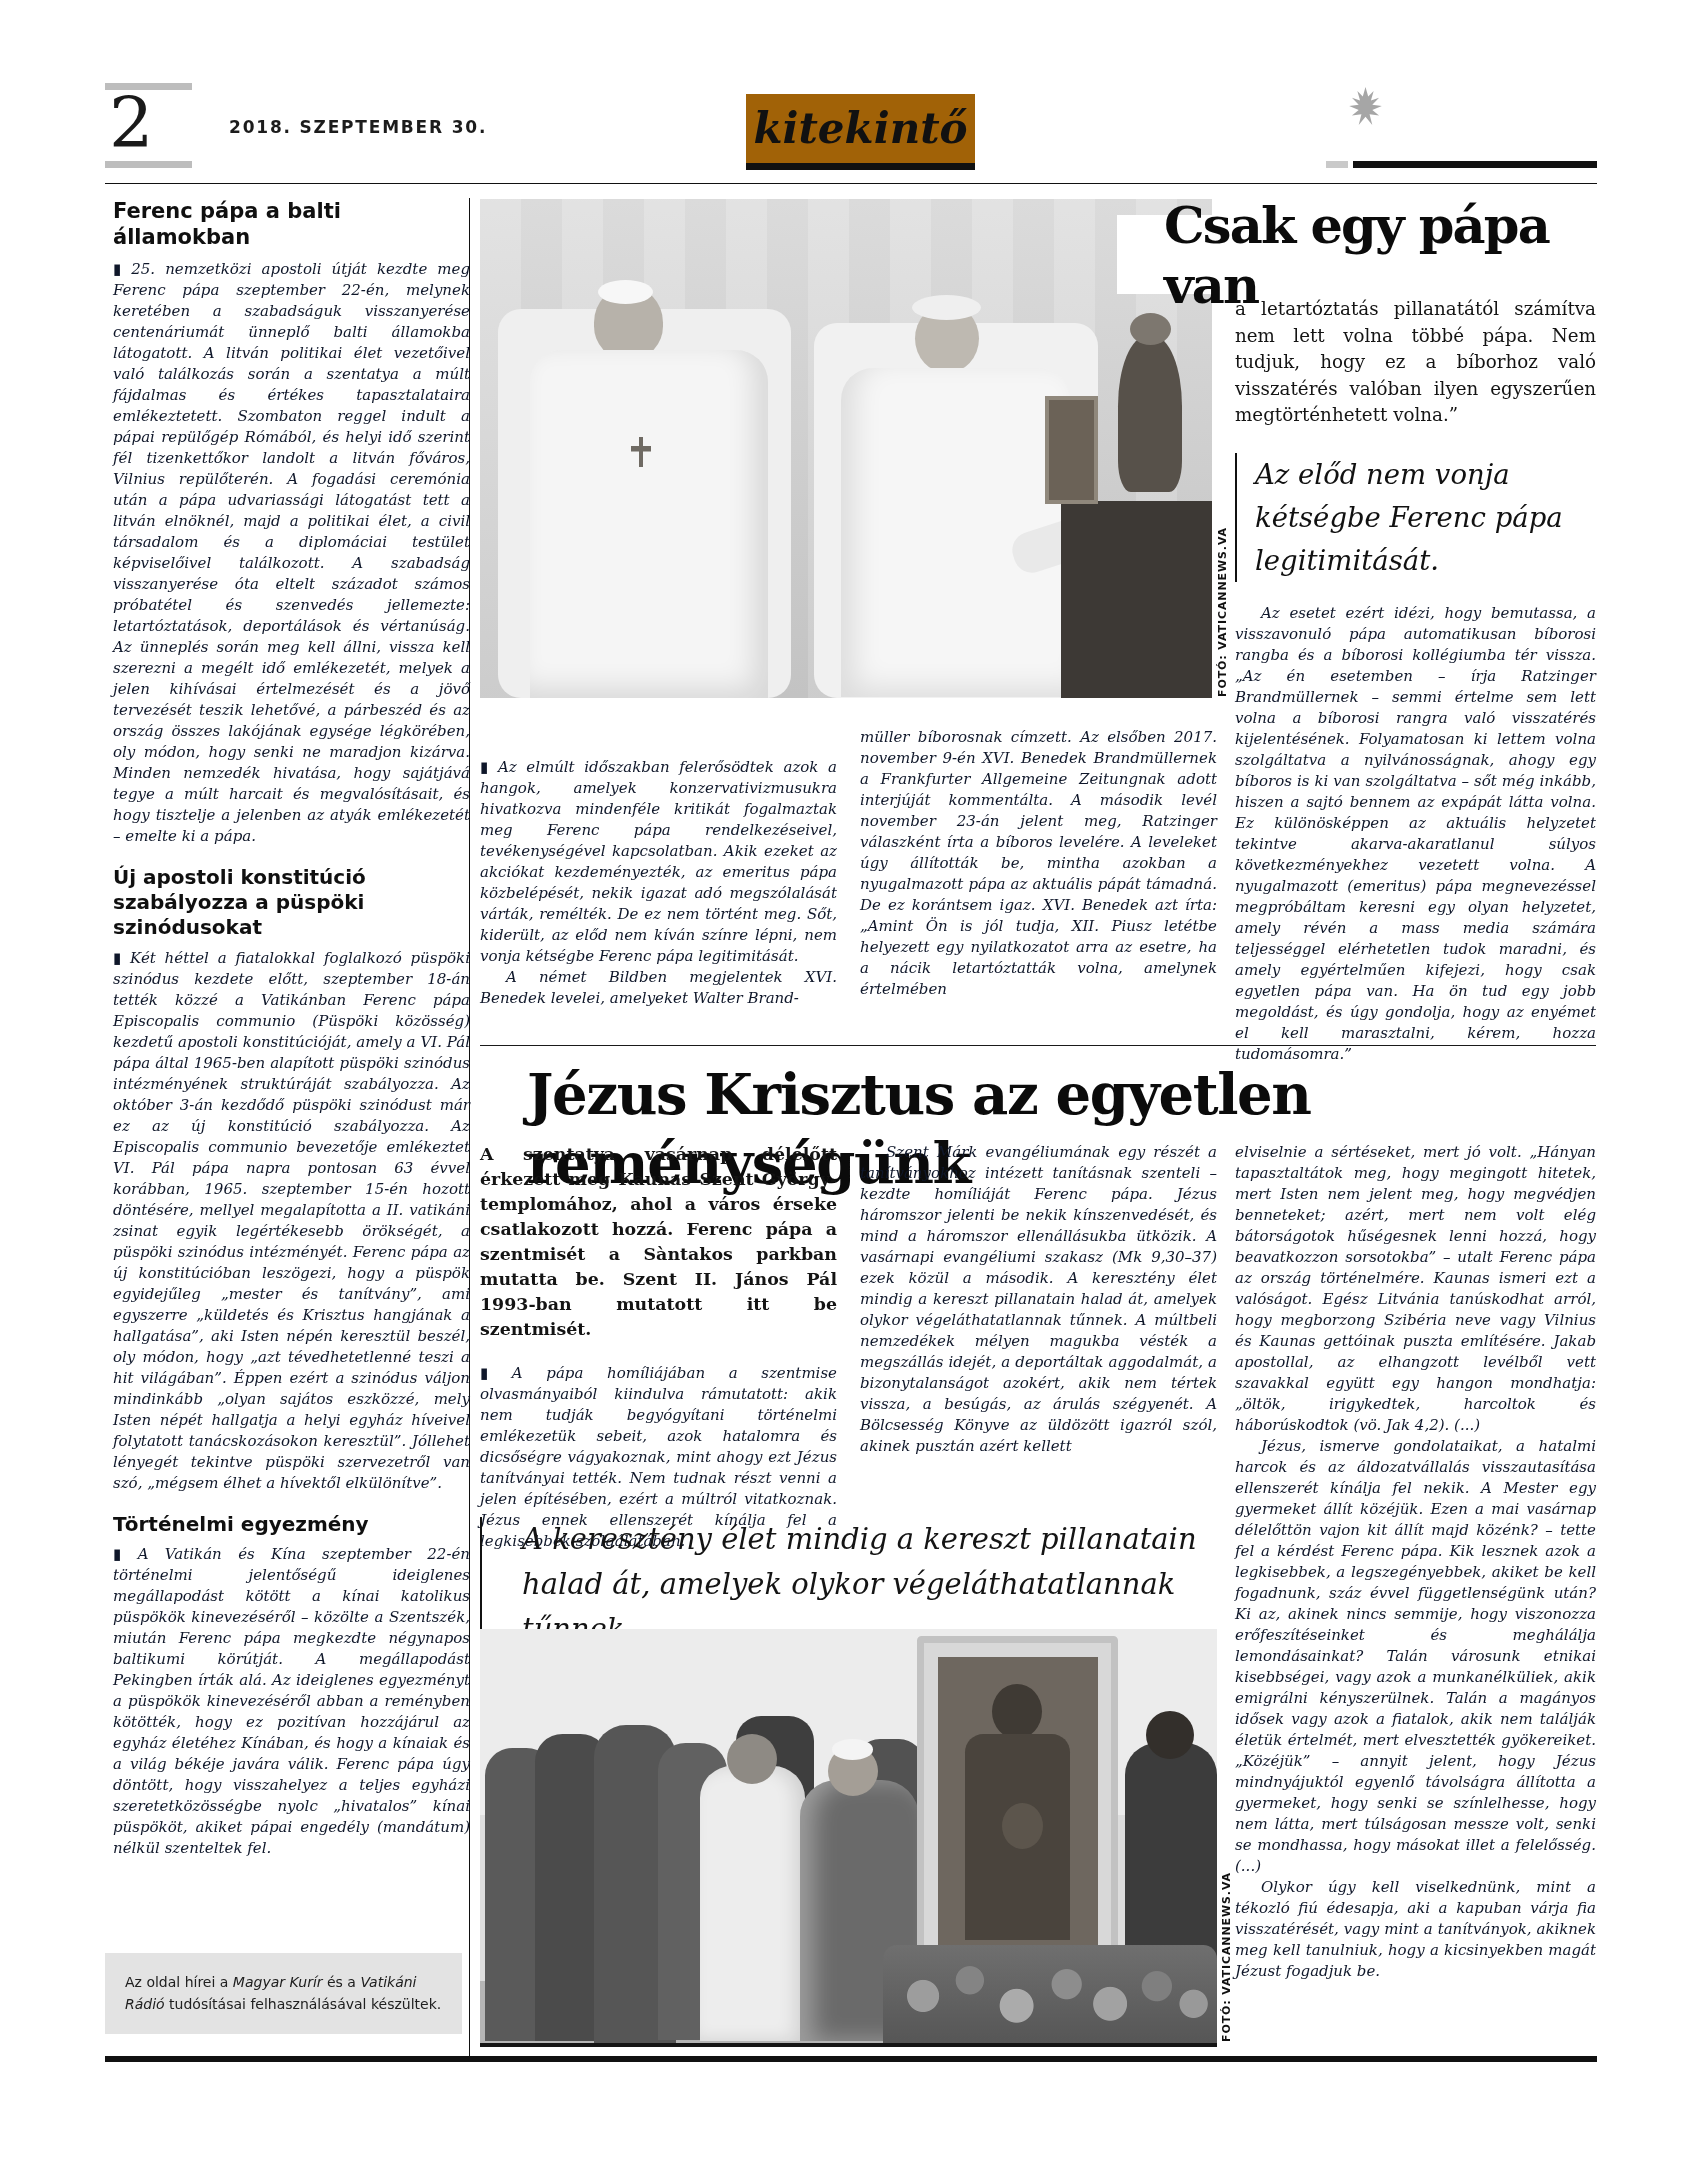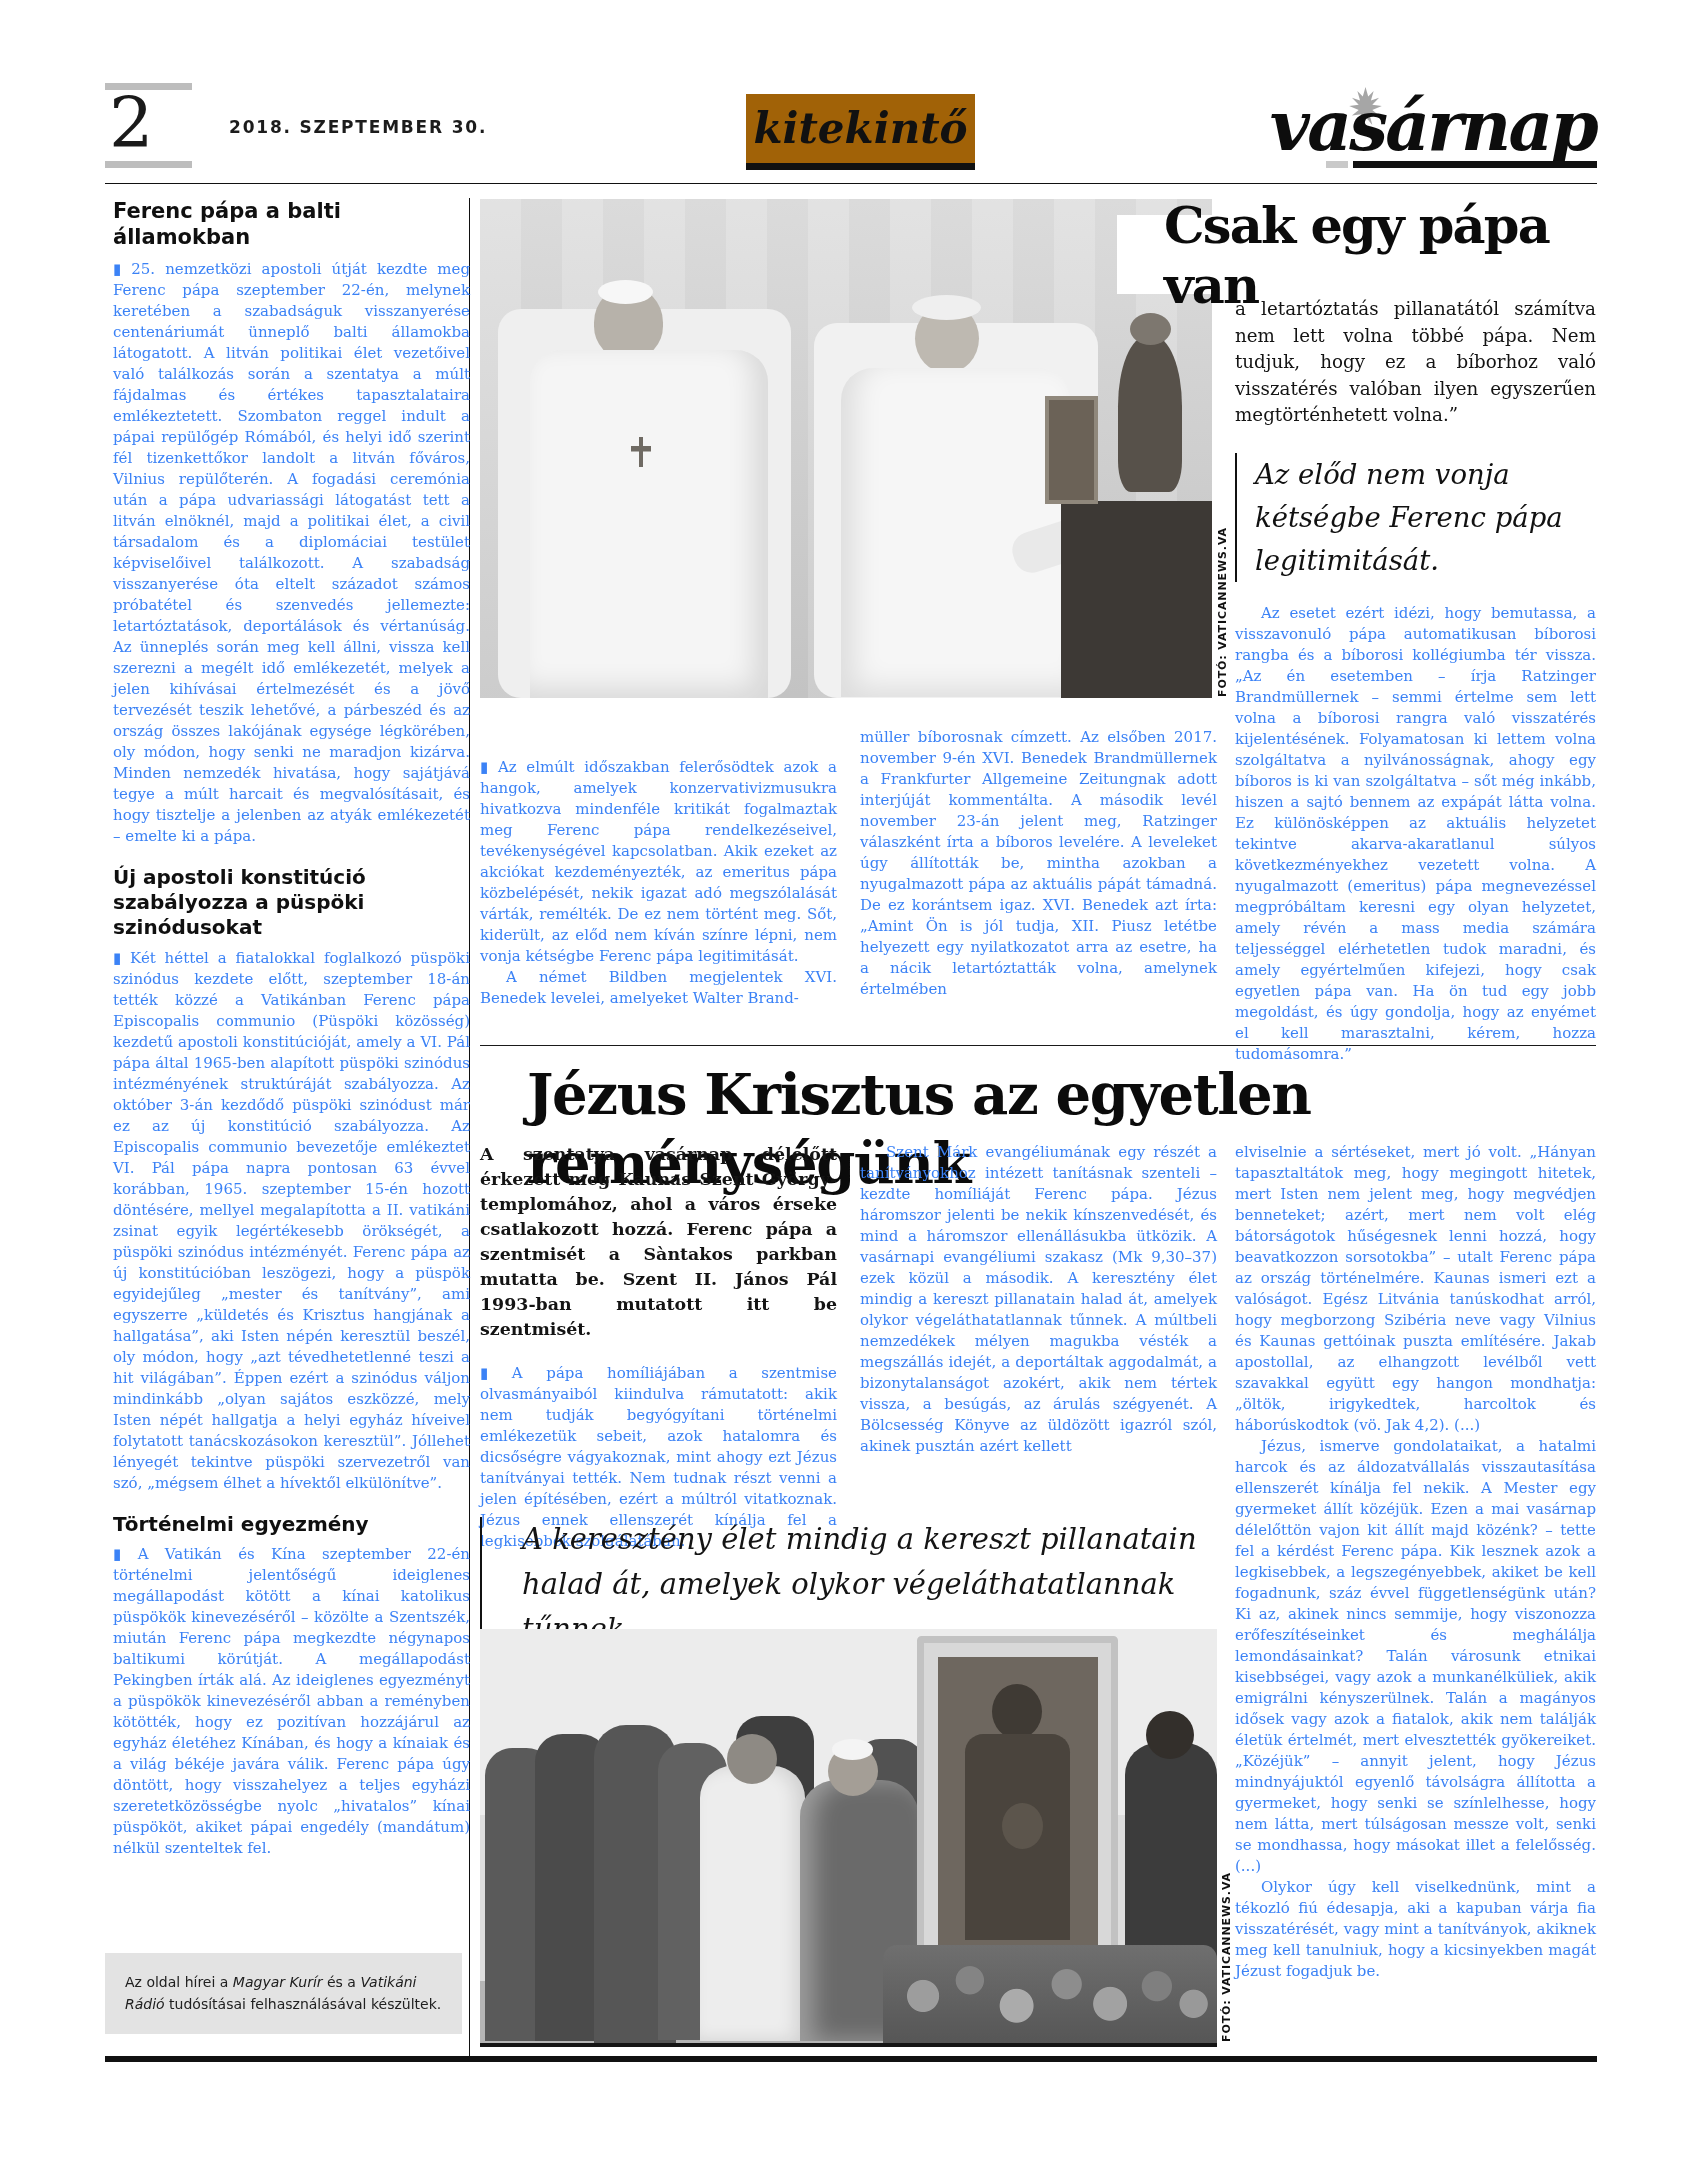--- a/index.html
+++ b/index.html
@@ -23,21 +23,21 @@
   #masthead-graysq{position:absolute;left:1326px;top:161px;width:22px;height:7.3px;background:#c9c9c9;}
   #masthead-bar{position:absolute;left:1353px;top:161px;width:244px;height:7.3px;background:#111;}
   #header-rule{position:absolute;left:105px;top:183px;width:1492px;height:1.4px;background:#111;}
 
   
   #col-divider{position:absolute;left:469px;top:198px;width:1.4px;height:1859px;background:#111;}
   #article-separator{position:absolute;left:480px;top:1045px;width:1116px;height:1.4px;background:#1a1a1a;}
   #bottom-bar{position:absolute;left:105px;top:2056px;width:1492px;height:6.4px;background:#111;}
 
   
-  .body-text{font-size:15px;line-height:21px;text-align:justify;color:#3b82f6;margin:0 0 0 0;}
+  .body-text{font-size:15px;line-height:21px;text-align:justify;color:#0f172a;margin:0 0 0 0;font-style:italic;}
   .indent{text-indent:26px;}
   .sans-head{font-family:"DejaVu Sans",sans-serif;font-weight:bold;color:#101010;}
   .col-title{font-size:21px;line-height:26px;margin:0 0 9.2px 0;}
   .sub-head{font-size:20px;line-height:25px;margin:18.3px 0 7.3px 0;}
   .headline{font-family:"DejaVu Serif",serif;font-weight:bold;color:#0b0b0b;padding-left:47px;}
   #headline1{position:absolute;left:1117px;top:215px;width:480px;height:79px;background:#ffffff;
       display:flex;align-items:center;justify-content:center;font-size:51px;letter-spacing:-1.8px;}
   #headline2{position:absolute;left:480px;top:1060px;width:1116px;font-size:56px;
       letter-spacing:-1.4px;line-height:69px;}
   .continuation{font-size:18.3px;line-height:26.5px;text-align:justify;margin:0;}
@@ -90,21 +90,20 @@
 
   <div id="section-box">
     <span class="section-label">kitekintő</span>
   </div>
 
   <div id="masthead-flame">
     <svg width="33" height="38" viewBox="0 0 24 28">
         <path fill="#a6a6a6" d="M12 0l2 7 4-4-2 7 6-2-5 5 7 1-7 3 5 4-7-1 2 8-5-6-5 6 2-8-7 1 5-4-7-3 7-1-5-5 6 2-2-7 4 4z"></path>
       </svg>
   </div>
-  <div id="masthead">vasárnap</div>
   <div id="masthead-graysq"></div>
   <div id="masthead-bar"></div>
 
   <div id="header-rule"></div>
 
   <div id="col-divider"></div>
   <div id="article-separator"></div>
   <div id="bottom-bar"></div>
 
   <div id="left-column" class="abs-col">

